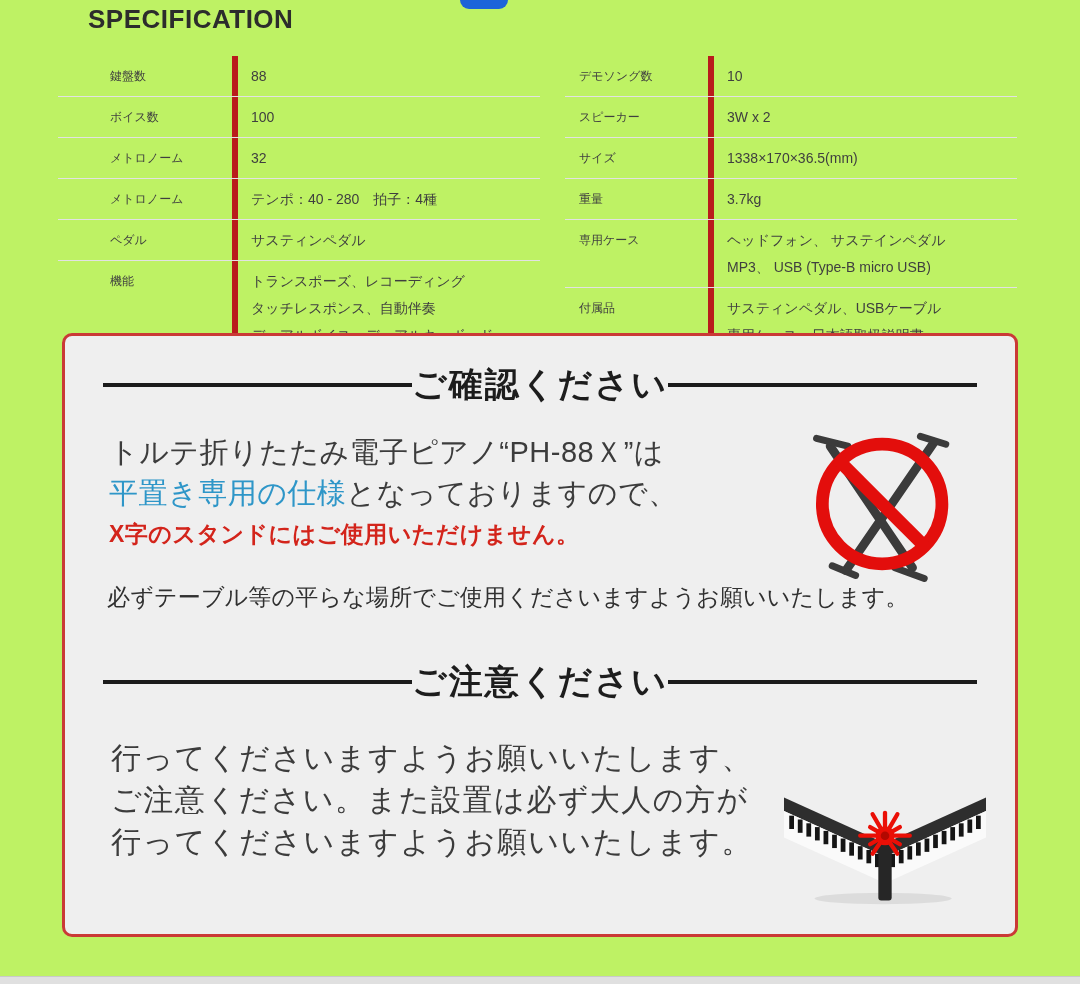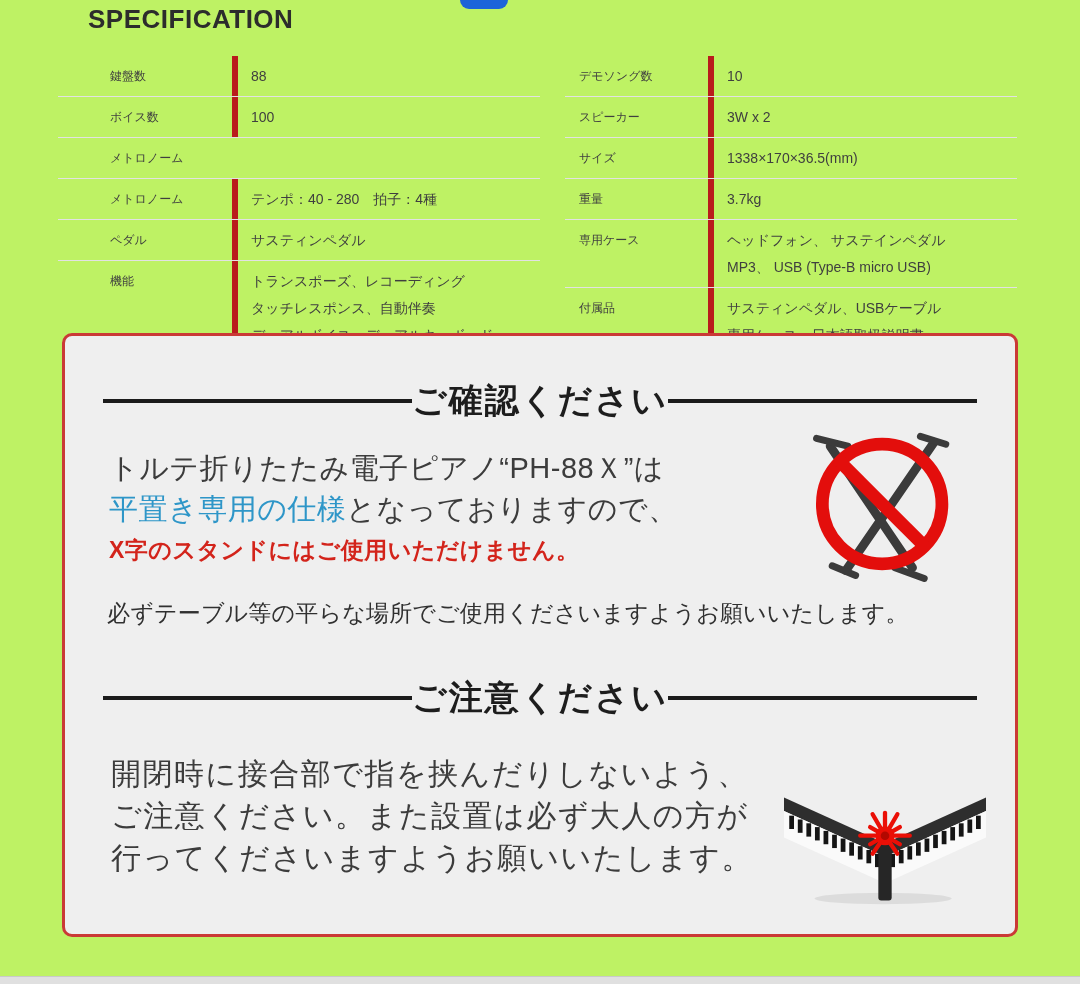--- a/index.html
+++ b/index.html
@@ -20,21 +20,21 @@
   .spec-label{flex:0 0 auto;font-size:12px;color:#3f3f3f;padding:7px 0 6px 0;line-height:27px;}
   .spec-left .spec-label{width:174px;padding-left:52px;box-sizing:border-box;}
   .spec-right .spec-label{width:143px;padding-left:14px;box-sizing:border-box;}
   .spec-value{flex:1;border-left:6px solid #b91c1c;font-size:14px;color:#3f3f3f;padding:7px 0 6px 13px;line-height:27px;}
   .spec-value div{white-space:nowrap;}
 
   .notice-box{
     position:absolute;left:62px;top:333px;width:956px;height:604px;box-sizing:border-box;
     border:3px solid #ca3a36;border-radius:10px;background:#efefef;
   }
-  .section-heading{display:flex;align-items:center;margin:42px 38px 0 38px;}
+  .section-heading{display:flex;align-items:center;margin:26px 38px 0 38px;}
   .hline{flex:1;height:4px;background:#1b1b1b;}
   .heading-text{font-size:34px;font-weight:800;color:#1d1d1d;letter-spacing:2px;white-space:nowrap;}
 
   .confirm-text{margin:24px 0 0 44px;font-size:29px;line-height:41px;color:#3c3c3c;letter-spacing:0.5px;width:700px;}
   .blue{color:#2e96c8;}
   .red-line{color:#d3241b;font-weight:700;font-size:23px;letter-spacing:0.5px;}
   .confirm-note{margin:27px 11px 0 42px;font-size:23px;color:#303030;letter-spacing:0.2px;white-space:nowrap;}
 
   .caution-heading{margin-top:46px;}
   .caution-text{margin:32px 0 0 46px;font-size:30px;line-height:42px;color:#3c3c3c;letter-spacing:1.5px;width:690px;}
@@ -61,20 +61,23 @@
         </div>
     </div>
     <div class="spec-row">
       <div class="spec-label">ボイス数</div>
       <div class="spec-value">
           <div>100</div>
         </div>
     </div>
     <div class="spec-row">
       <div class="spec-label">メトロノーム</div>
+      <div class="spec-value">
+          <div>32</div>
+        </div>
     </div>
     <div class="spec-row">
       <div class="spec-label">メトロノーム</div>
       <div class="spec-value">
           <div>テンポ：40 - 280　拍子：4種</div>
         </div>
     </div>
     <div class="spec-row">
       <div class="spec-label">ペダル</div>
       <div class="spec-value">
@@ -148,21 +151,21 @@
 
     <div class="confirm-note">必ずテーブル等の平らな場所でご使用くださいますようお願いいたします。</div>
 
     <div class="section-heading caution-heading">
       <div class="hline"></div>
       <div class="heading-text">ご注意ください</div>
       <div class="hline"></div>
     </div>
 
     <div class="caution-text">
-      <div>開閉時に接合部で指を挟んだりしないよう、</div>
+      <div>行ってくださいますようお願いいたします、</div>
       <div>ご注意ください。また設置は必ず大人の方が</div>
       <div>行ってくださいますようお願いいたします。</div>
     </div>
 
     <svg class="stand-icon" viewBox="0 0 200 172" xmlns="http://www.w3.org/2000/svg">
       <line x1="40" y1="28" x2="124" y2="152" stroke="#3b3b3b" stroke-width="9" stroke-linecap="round"></line>
       <line x1="146" y1="24" x2="56" y2="155" stroke="#3b3b3b" stroke-width="9" stroke-linecap="round"></line>
       <line x1="26" y1="20" x2="58" y2="28" stroke="#3b3b3b" stroke-width="7" stroke-linecap="round"></line>
       <line x1="132" y1="18" x2="158" y2="26" stroke="#3b3b3b" stroke-width="7" stroke-linecap="round"></line>
       <line x1="42" y1="150" x2="66" y2="160" stroke="#3b3b3b" stroke-width="7" stroke-linecap="round"></line>

